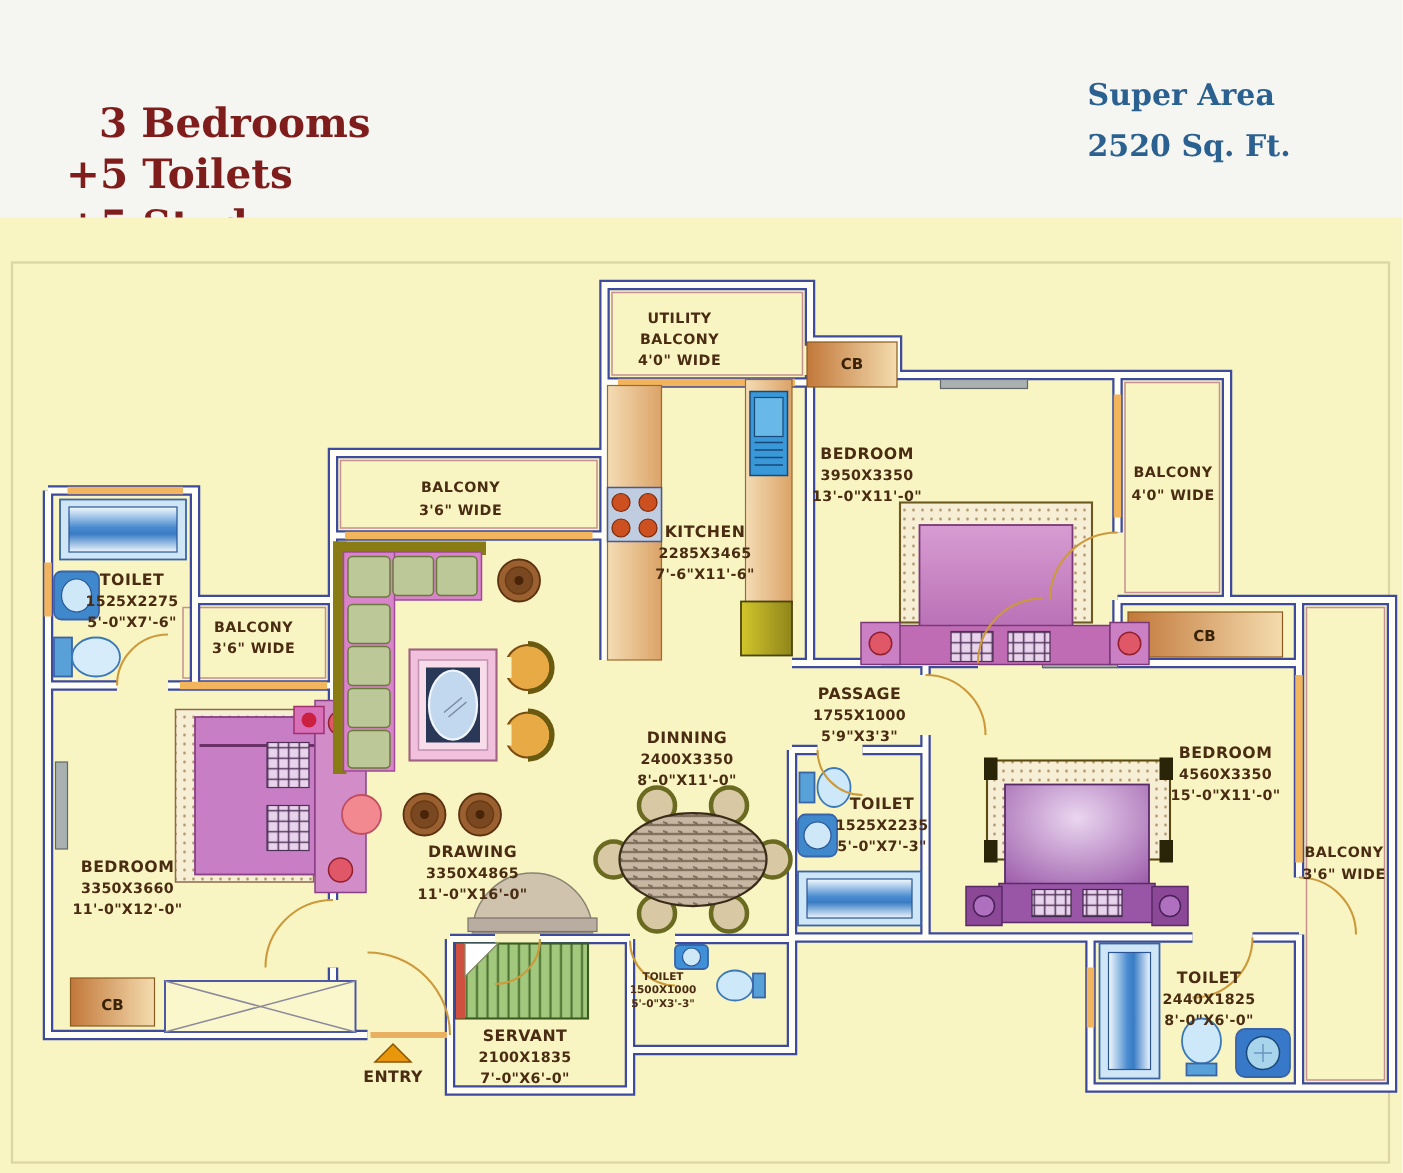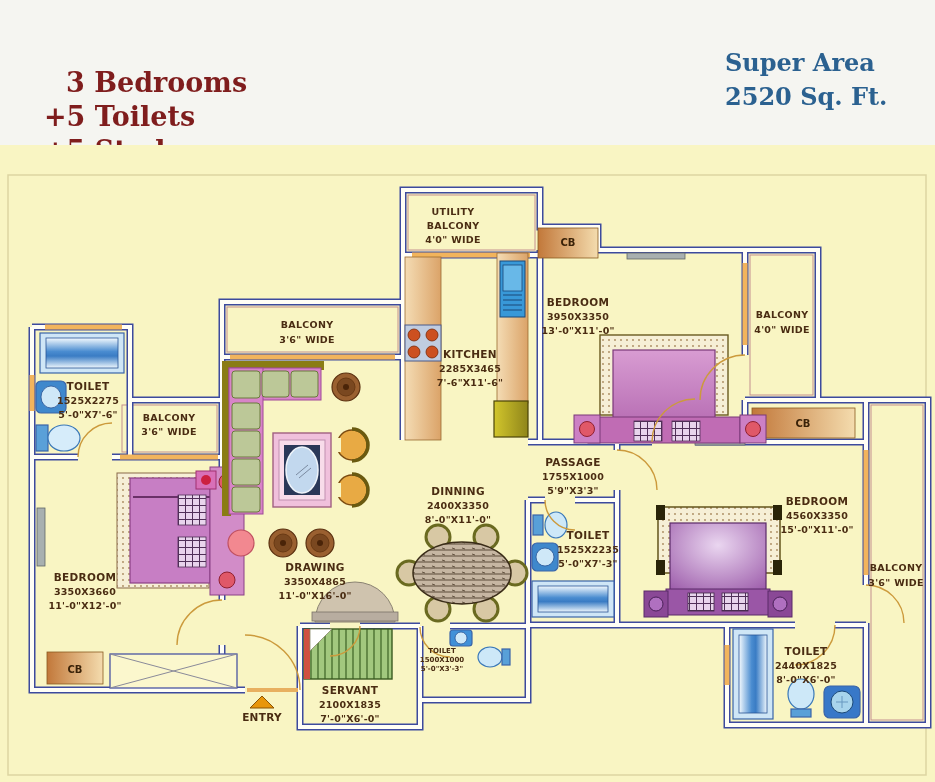--- a/index.html
+++ b/index.html
@@ -1,21 +1,21 @@
 <!DOCTYPE html>
 <html><head>
 <meta charset="utf-8">
 <style>
   html,body{margin:0;padding:0;background:#ffffff;}
   #stage{position:relative;width:935px;height:782px;overflow:hidden;background:#f5f5f1;}
   .hdr-left{position:absolute;left:44px;top:26px;font-family:"DejaVu Serif",serif;font-weight:bold;
     color:#7f1d1d;font-size:27px;line-height:34px;margin-top:40px;}
   .hdr-left .l1{padding-left:22px;}
   .hdr-right{position:absolute;left:725px;top:46px;font-family:"DejaVu Serif",serif;font-weight:bold;
-    color:#2b6190;font-size:24px;line-height:34px;}
+    color:#2b6190;font-size:20px;line-height:34px;}
   #plan{position:absolute;left:0;top:145px;width:935px;height:637px;background:#f9f5c3;}
   svg .rn{font:bold 10.5px "DejaVu Sans",sans-serif;fill:#4a2c12;text-anchor:middle;letter-spacing:.3px;}
   svg .rd{font:bold 9.5px "DejaVu Sans",sans-serif;fill:#4a2c12;text-anchor:middle;letter-spacing:.2px;}
   svg .bal{font:bold 9.5px "DejaVu Sans",sans-serif;fill:#4a2c12;text-anchor:middle;letter-spacing:.3px;}
   svg .sm{font:bold 7px "DejaVu Sans",sans-serif;fill:#4a2c12;text-anchor:middle;}
   svg .cb{font:bold 10px "DejaVu Sans",sans-serif;fill:#3a2208;text-anchor:middle;}
   .wallA{fill:none;stroke:#3d4a9e;stroke-width:7;}
   .wallB{fill:none;stroke:#fffef6;stroke-width:4;}
   .win{stroke:#f2b45c;stroke-width:5;fill:none;}
   .door{stroke:#cc9a3c;stroke-width:1.4;fill:none;}

